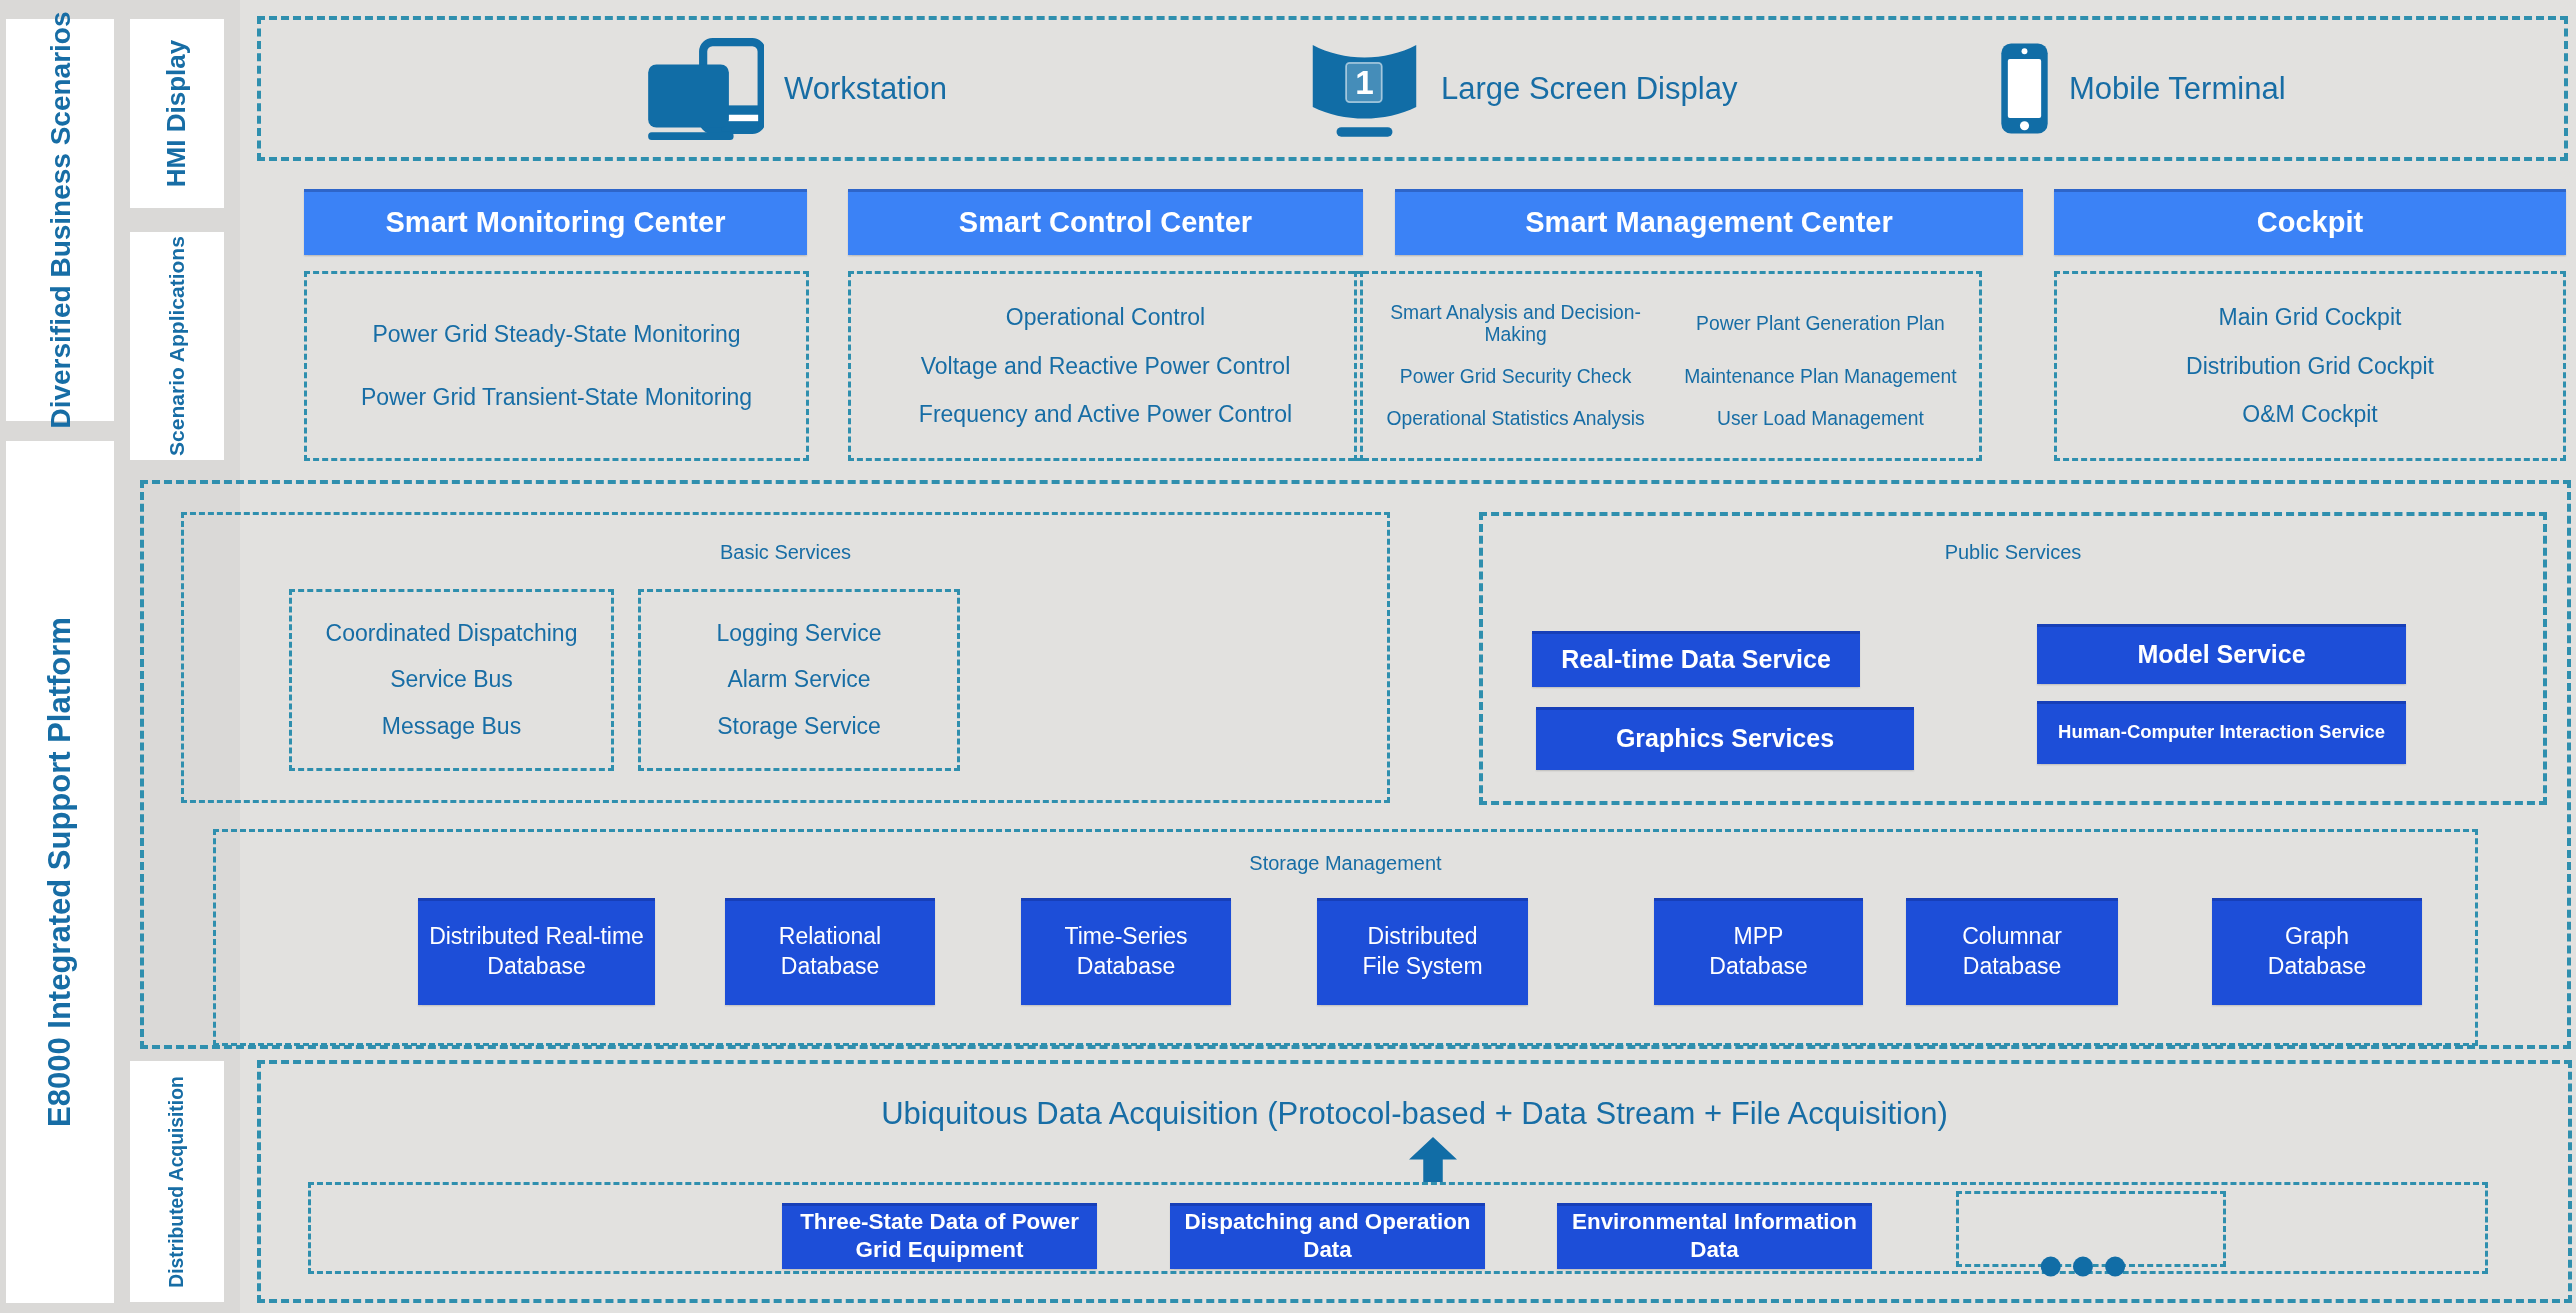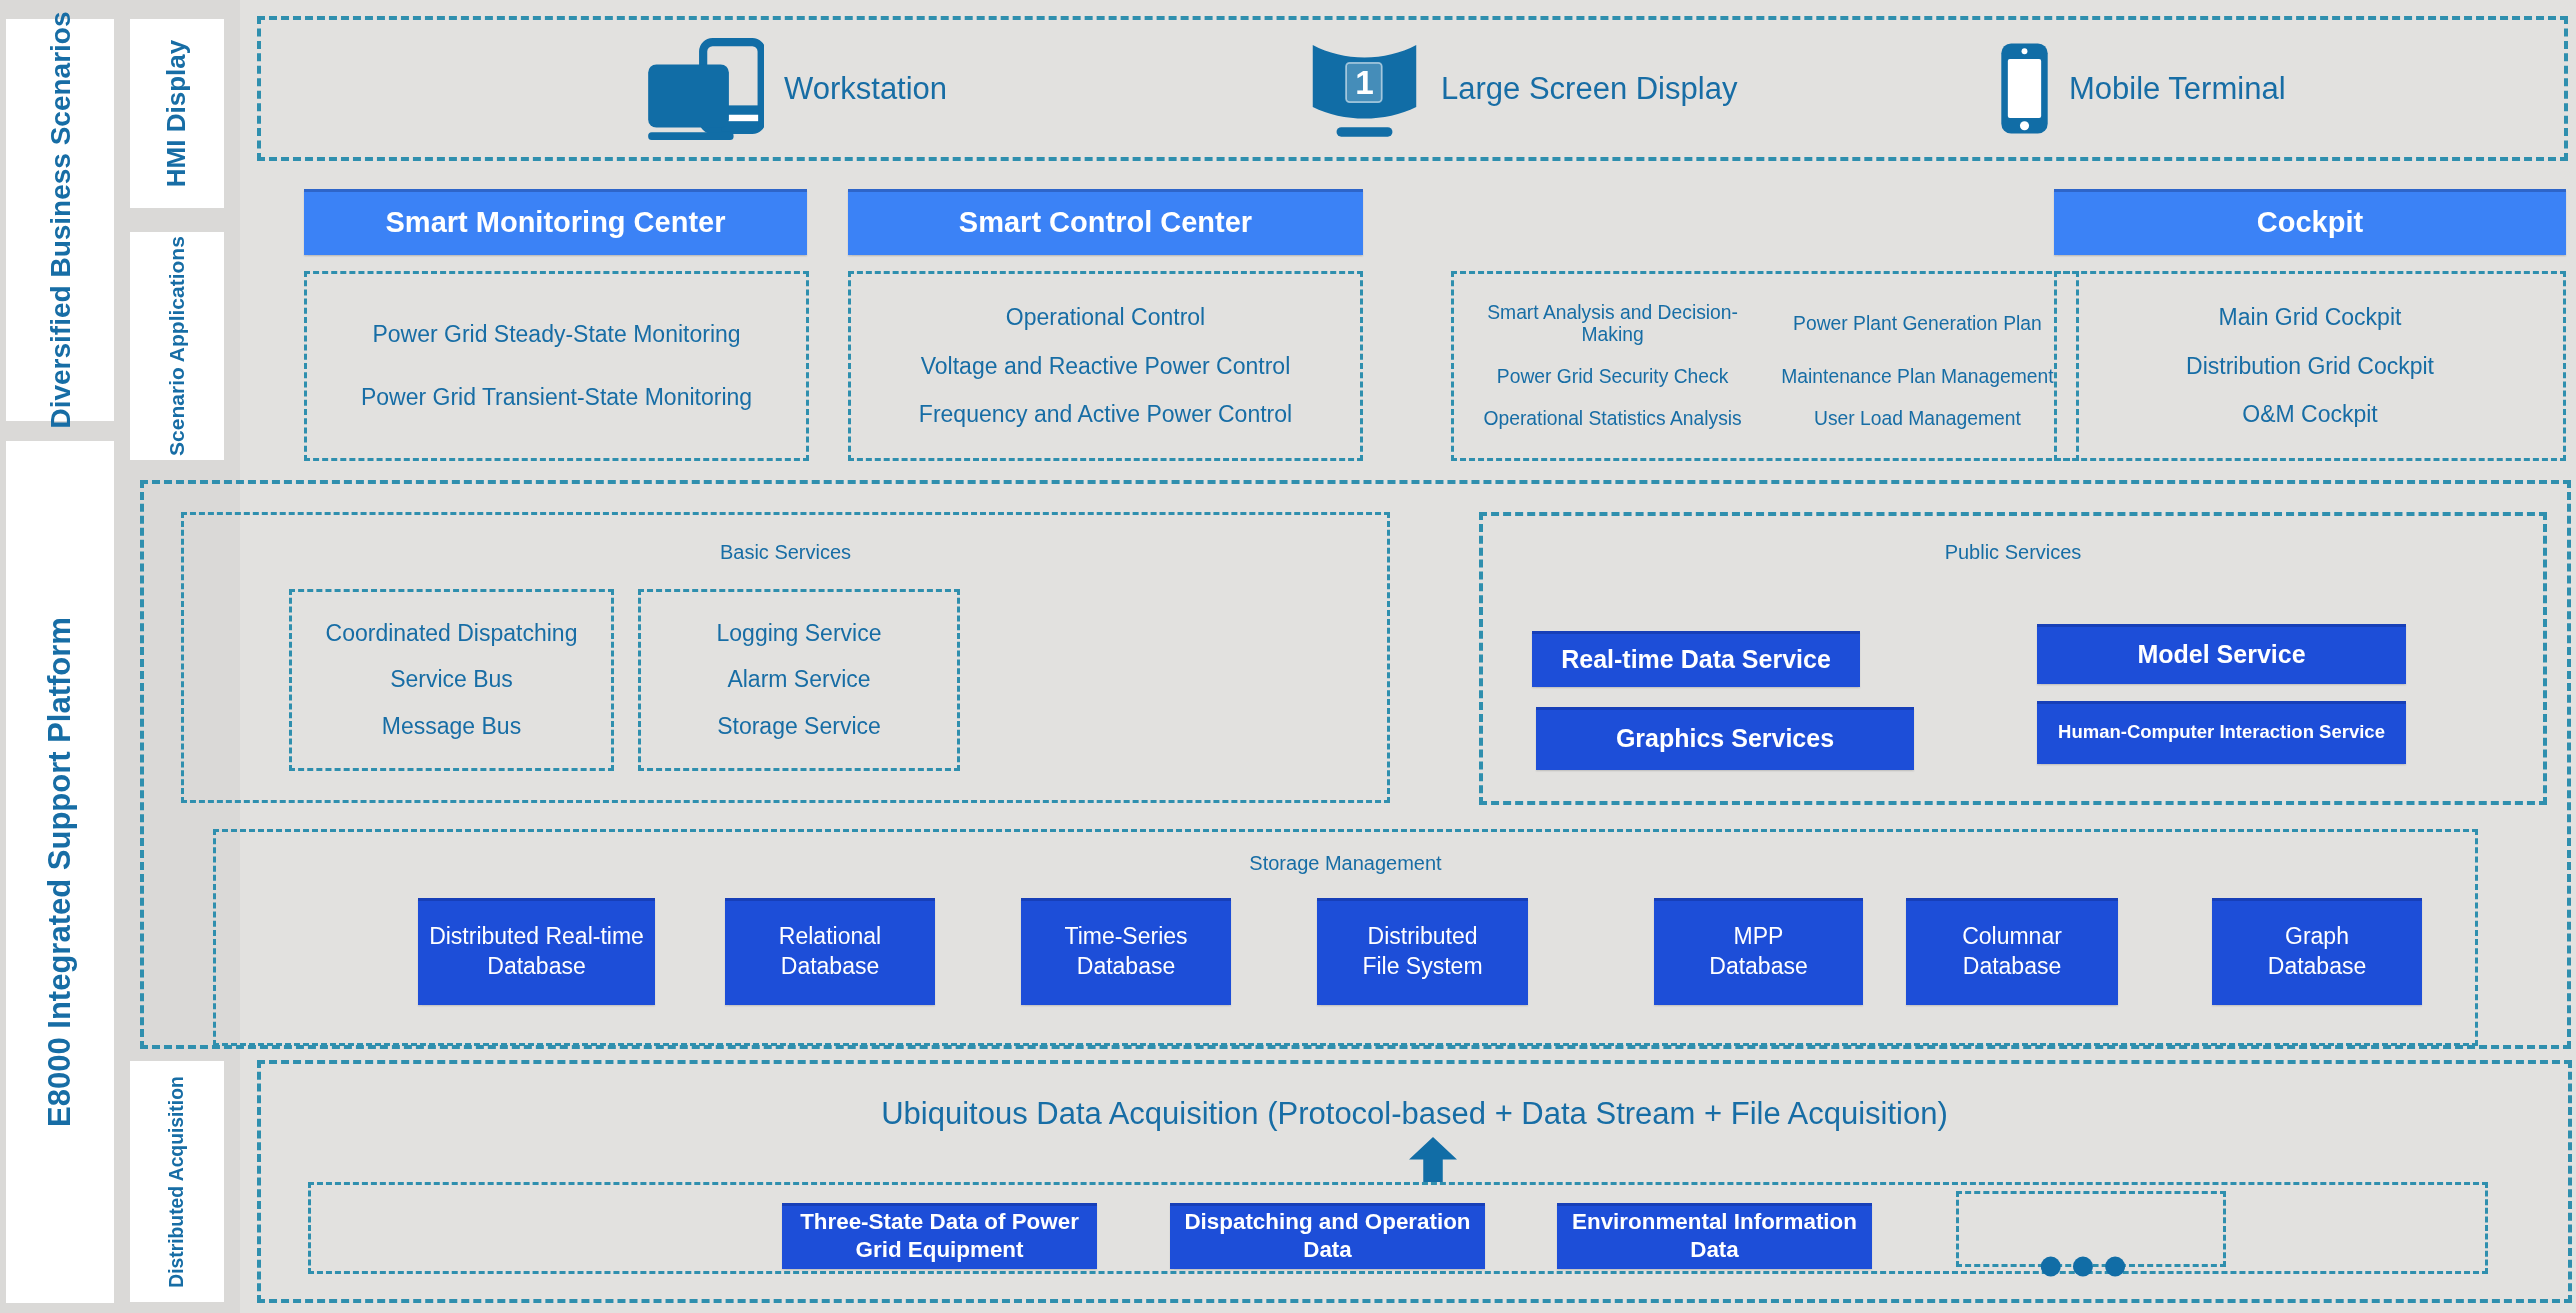--- a/index.html
+++ b/index.html
@@ -89,36 +89,37 @@
         <rect x="12" y="26" width="51" height="90" rx="3" fill="#ffffff"></rect>
         <circle cx="37.5" cy="14" r="4.5" fill="#ffffff"></circle>
         <circle cx="37.5" cy="128" r="7" fill="#ffffff"></circle>
       </svg>
       <span class="hmi-label">Mobile Terminal</span>
     </div>
   </div>
 
   <div class="title-btn" style="left:304px;top:189px;width:503px;height:66px;">Smart Monitoring Center</div>
   <div class="title-btn" style="left:848px;top:189px;width:515px;height:66px;">Smart Control Center</div>
+  <div class="title-btn" style="left:1395px;top:189px;width:628px;height:66px;">Smart Management Center</div>
   <div class="title-btn" style="left:2054px;top:189px;width:512px;height:66px;">Cockpit</div>
 
   <div class="dashed5" style="left:304px;top:271px;width:505px;height:190px;">
     <div class="items-col" style="font-size:23px;padding:12.4px 0;">
       <div>Power Grid Steady-State Monitoring</div>
       <div>Power Grid Transient-State Monitoring</div>
     </div>
   </div>
   <div class="dashed5" style="left:848px;top:271px;width:515px;height:190px;">
     <div class="items-col" style="font-size:23px;padding:7.7px 0;">
       <div>Operational Control</div>
       <div>Voltage and Reactive Power Control</div>
       <div>Frequency and Active Power Control</div>
     </div>
   </div>
-  <div class="dashed5" style="left:1451px;top:271px;width:628px;height:190px;">
+  <div class="dashed5" style="left:1354px;top:271px;width:628px;height:190px;">
     <div class="mgmt-grid">
       <div>Smart Analysis and Decision-Making</div>
       <div>Power Plant Generation Plan</div>
       <div>Power Grid Security Check</div>
       <div>Maintenance Plan Management</div>
       <div>Operational Statistics Analysis</div>
       <div>User Load Management</div>
     </div>
   </div>
   <div class="dashed5" style="left:2054px;top:271px;width:512px;height:190px;">

